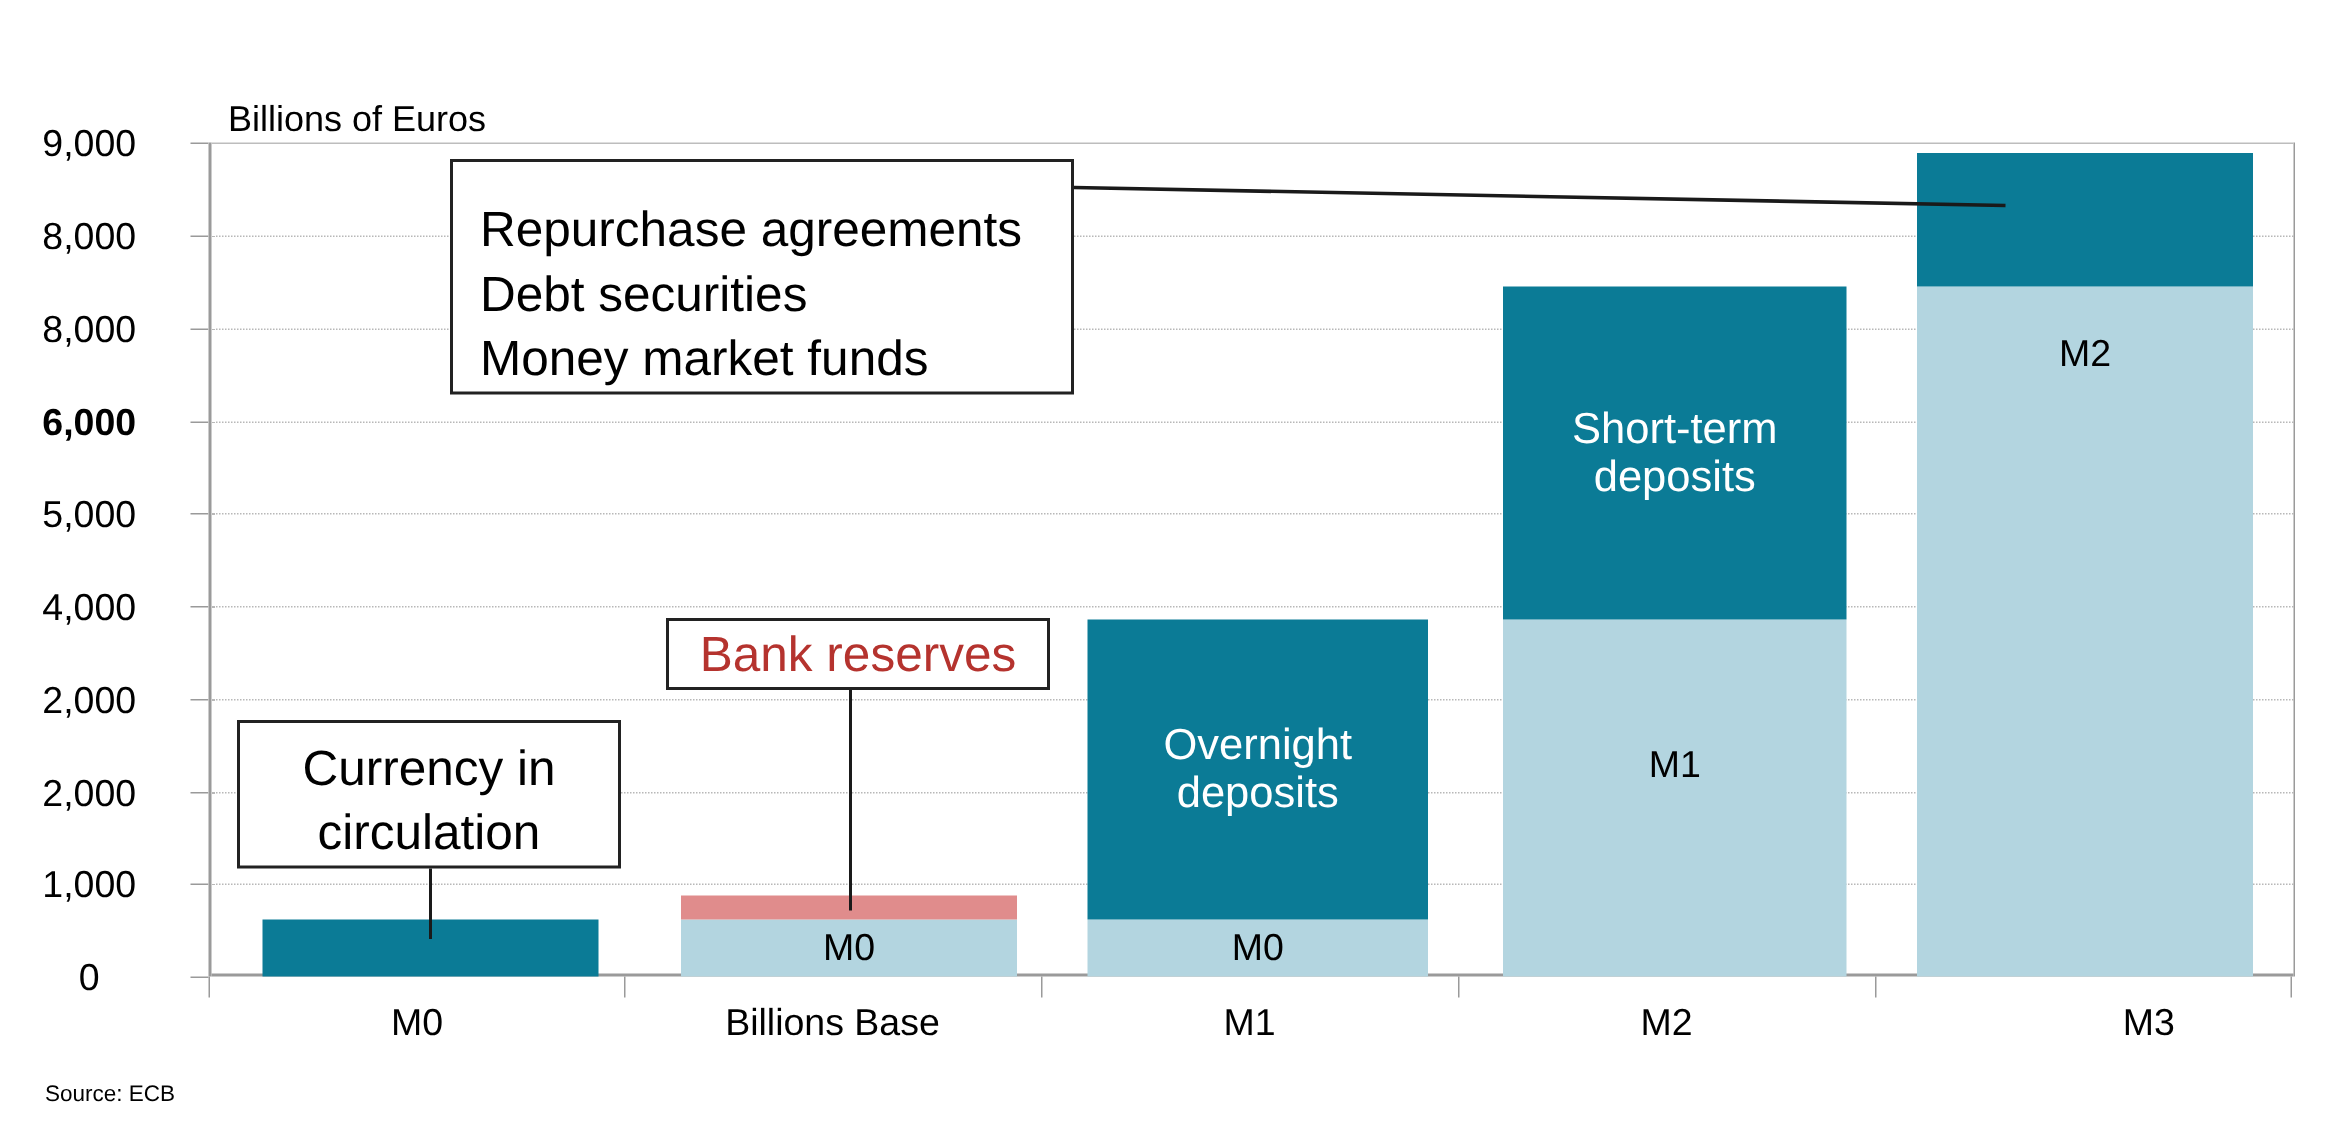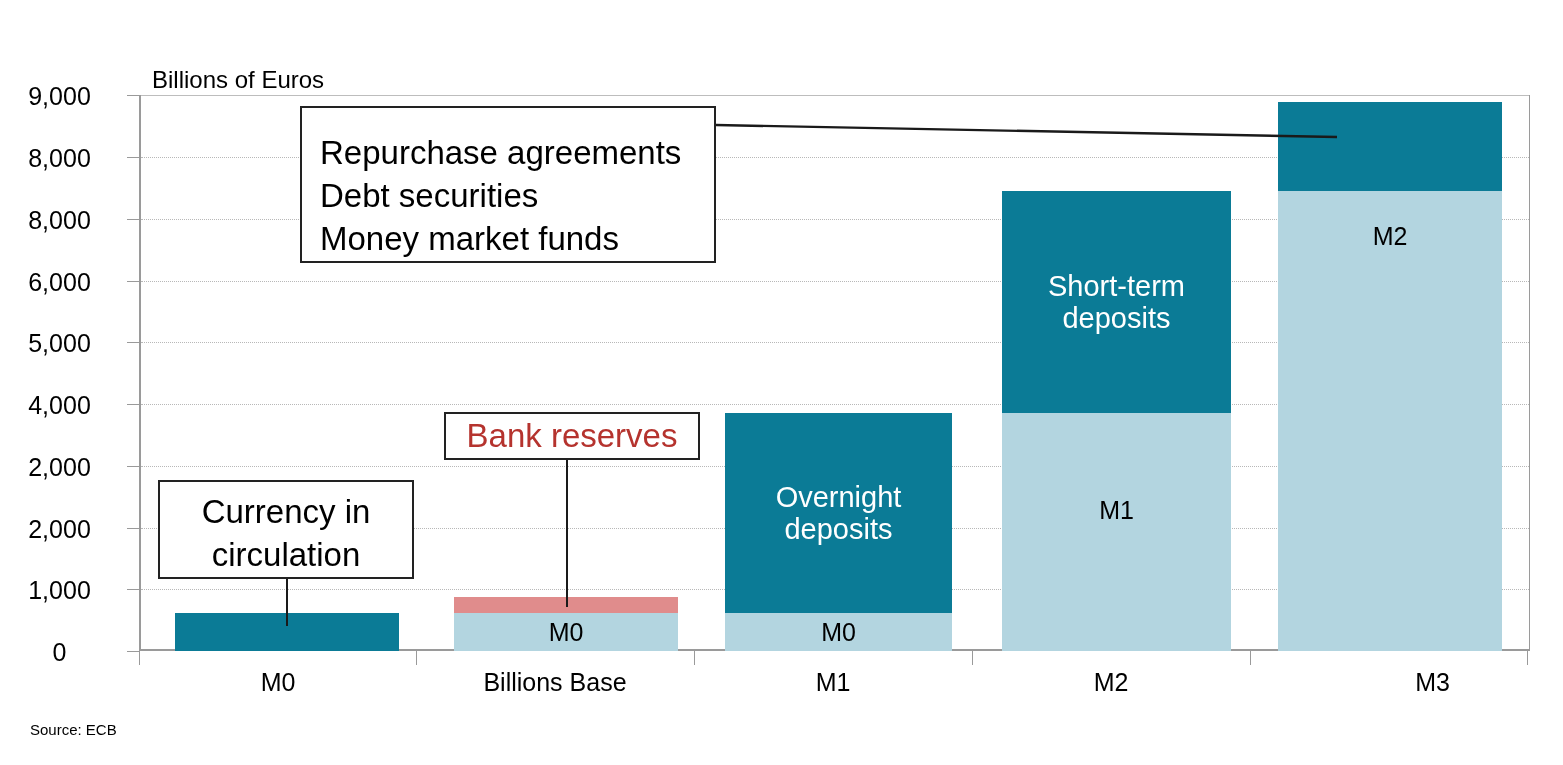--- a/index.html
+++ b/index.html
@@ -84,21 +84,21 @@
   <div class="ytick-wrap">
     <div class="ytick-lab" style="top:84px;">9,000</div>
     <div class="ymark" style="top:95px;"></div>
 
     <div class="ytick-lab" style="top:146px;">8,000</div>
     <div class="ymark" style="top:157px;"></div>
 
     <div class="ytick-lab" style="top:208px;">8,000</div>
     <div class="ymark" style="top:219px;"></div>
 
-    <div class="ytick-lab" style="top:270px;">6,000</div>
+    <div class="ytick-lab" style="top:270px;font-weight:bold;">6,000</div>
     <div class="ymark" style="top:281px;"></div>
 
     <div class="ytick-lab" style="top:331px;">5,000</div>
     <div class="ymark" style="top:342px;"></div>
 
     <div class="ytick-lab" style="top:393px;">4,000</div>
     <div class="ymark" style="top:404px;"></div>
 
     <div class="ytick-lab" style="top:455px;">2,000</div>
     <div class="ymark" style="top:466px;"></div>

